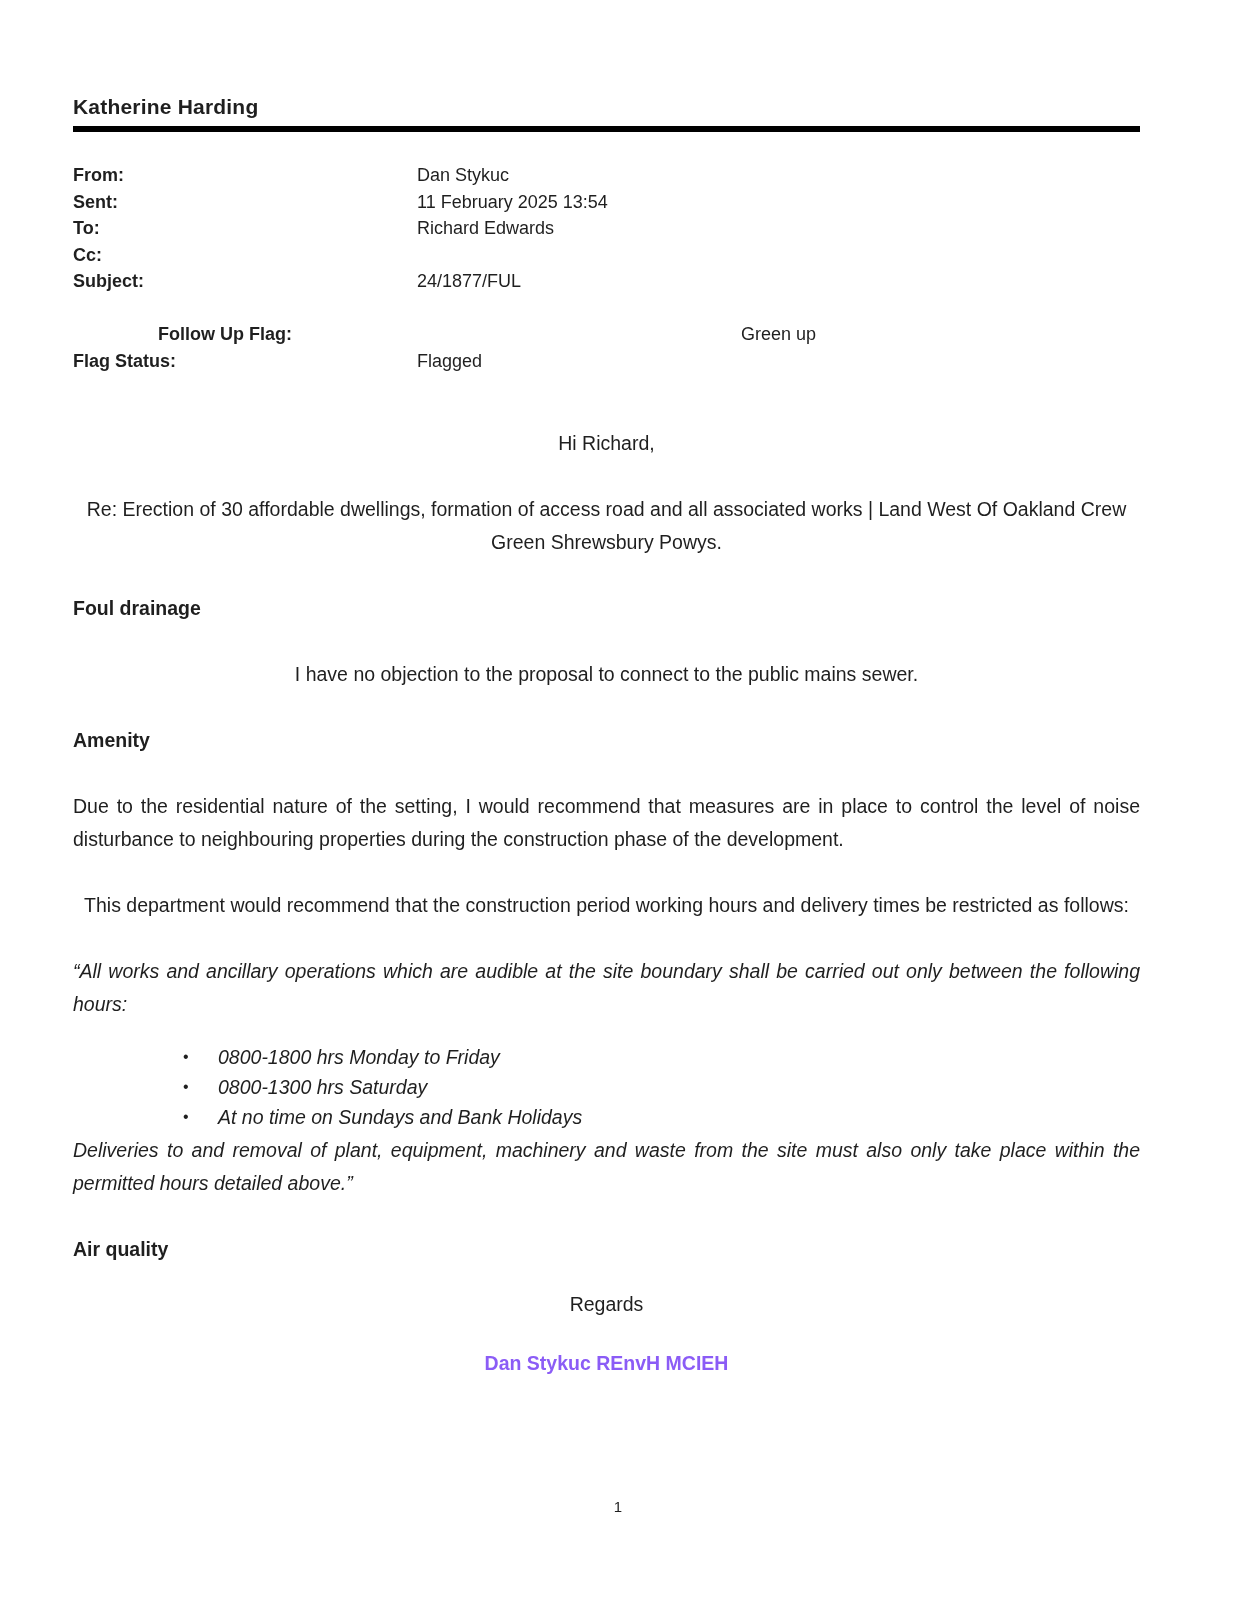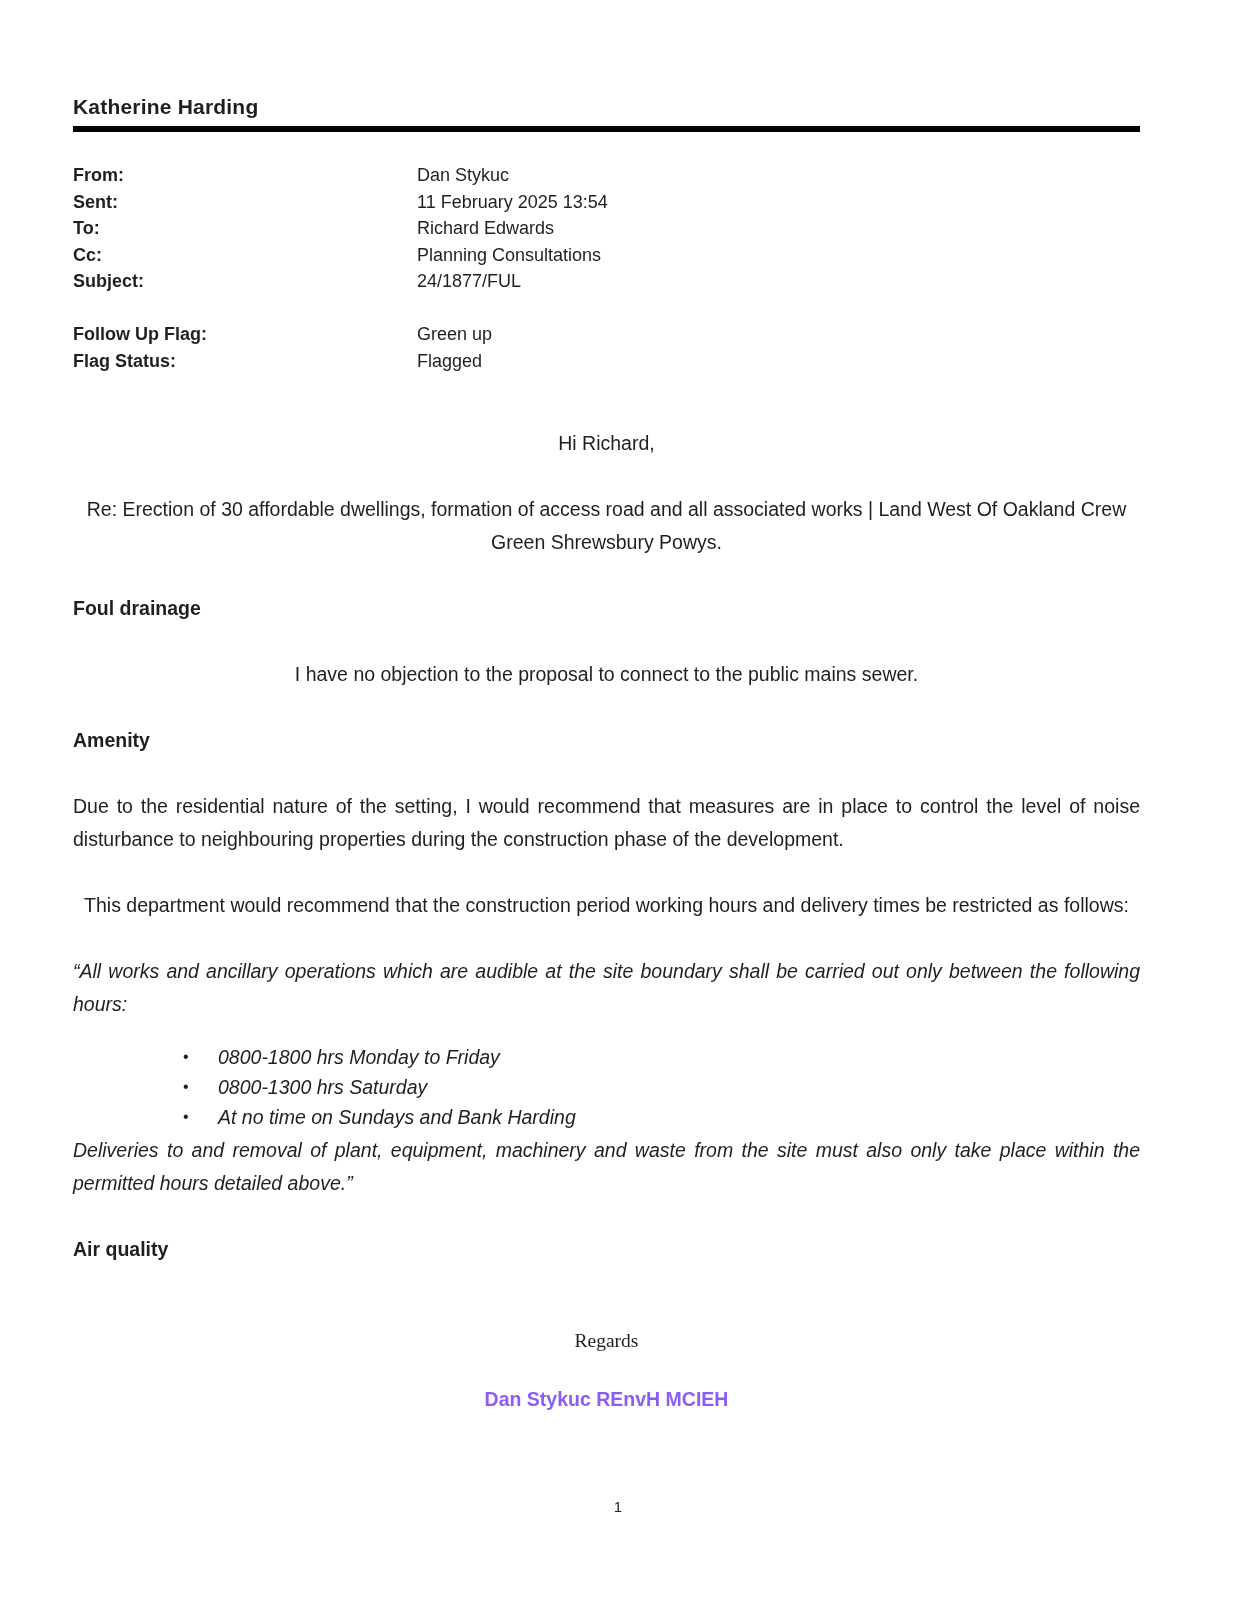--- a/index.html
+++ b/index.html
@@ -29,21 +29,21 @@
   }
   .meta {
     margin-top: 30px;
     font-size: 18px;
   }
   .meta-row {
     display: flex;
     line-height: 26.5px;
     gap: 40px;
   }
-  .meta-row.spacer-above { margin-top: 26.5px; }
+  .meta-row.spacer-above { margin-top: 26.5px; text-align: center; }
   .meta-label {
     width: 304px;
     flex: 0 0 304px;
     font-weight: bold;
   }
   .meta-value { flex: 1; }
 
   
   .body {
     margin-top: 53px;
@@ -69,21 +69,21 @@
     display: flex;
     line-height: 30px;
   }
   .bullet-glyph {
     flex: 0 0 35px;
     font-style: normal;
     font-size: 16px;
   }
   .quote-outro { margin-top: 2px; }
 
-  .regards { margin-top: 58px; font-family: Liberation Serif, serif; }
+  .regards { margin-top: 22px; }
   .signature {
     margin-top: 26px;
     font-weight: bold;
     color: #8b5cf6;
   }
 
   .page-number {
     position: absolute;
     top: 1498px;
     left: 0;
@@ -109,21 +109,20 @@
     <div class="meta-row">
       <div class="meta-label">Sent:</div>
       <div class="meta-value">11 February 2025 13:54</div>
     </div>
     <div class="meta-row">
       <div class="meta-label">To:</div>
       <div class="meta-value">Richard Edwards</div>
     </div>
     <div class="meta-row">
       <div class="meta-label">Cc:</div>
-      <div class="meta-value">Planning Consultations</div>
     </div>
     <div class="meta-row">
       <div class="meta-label">Subject:</div>
       <div class="meta-value">24/1877/FUL</div>
     </div>
 
     <div class="meta-row spacer-above">
       <div class="meta-label">Follow Up Flag:</div>
       <div class="meta-value">Green up</div>
     </div>
@@ -155,21 +154,21 @@
       <li>
         <span class="bullet-glyph">•</span>
         <span>0800-1800 hrs Monday to Friday</span>
       </li>
       <li>
         <span class="bullet-glyph">•</span>
         <span>0800-1300 hrs Saturday</span>
       </li>
       <li>
         <span class="bullet-glyph">•</span>
-        <span>At no time on Sundays and Bank Harding</span>
+        <span>At no time on Sundays and Bank Holidays</span>
       </li>
     </ul>
 
     <p class="para italic justified quote-outro">Deliveries to and removal of plant, equipment, machinery and waste from the site must also only take place within the permitted hours detailed above.”</p>
 
     <p class="heading">Air quality</p>
 
 
     <p class="para regards">Regards</p>
 

